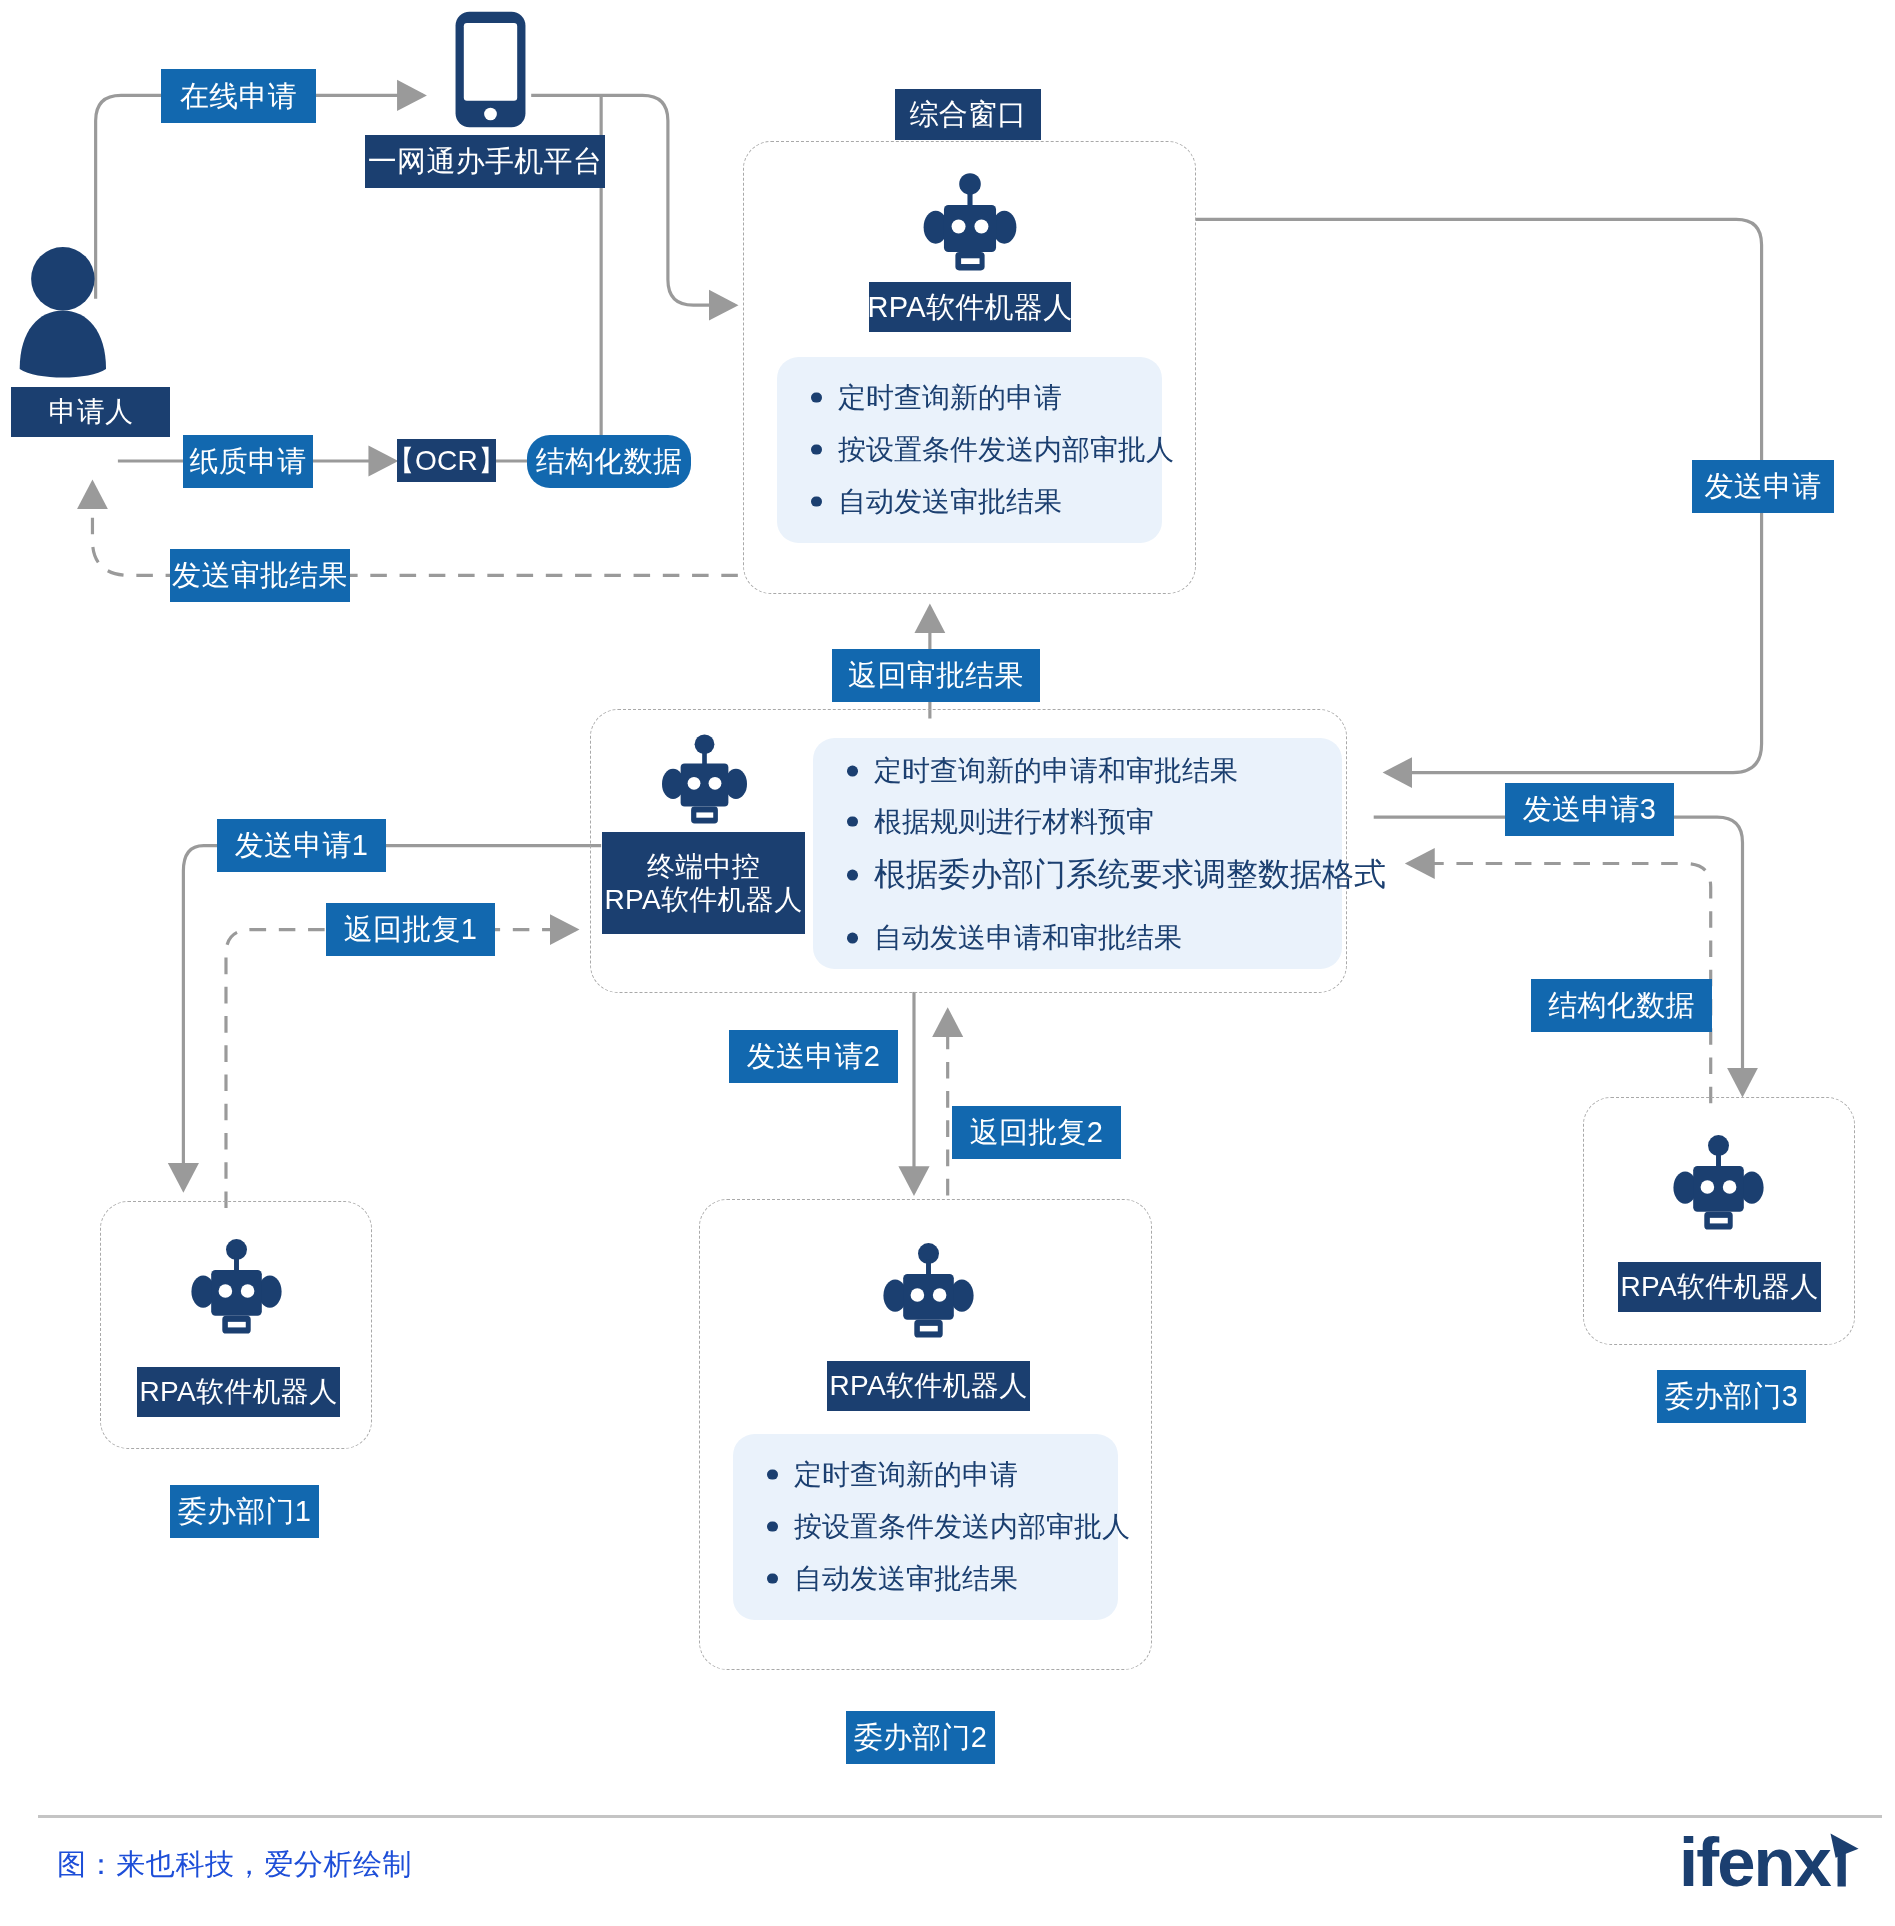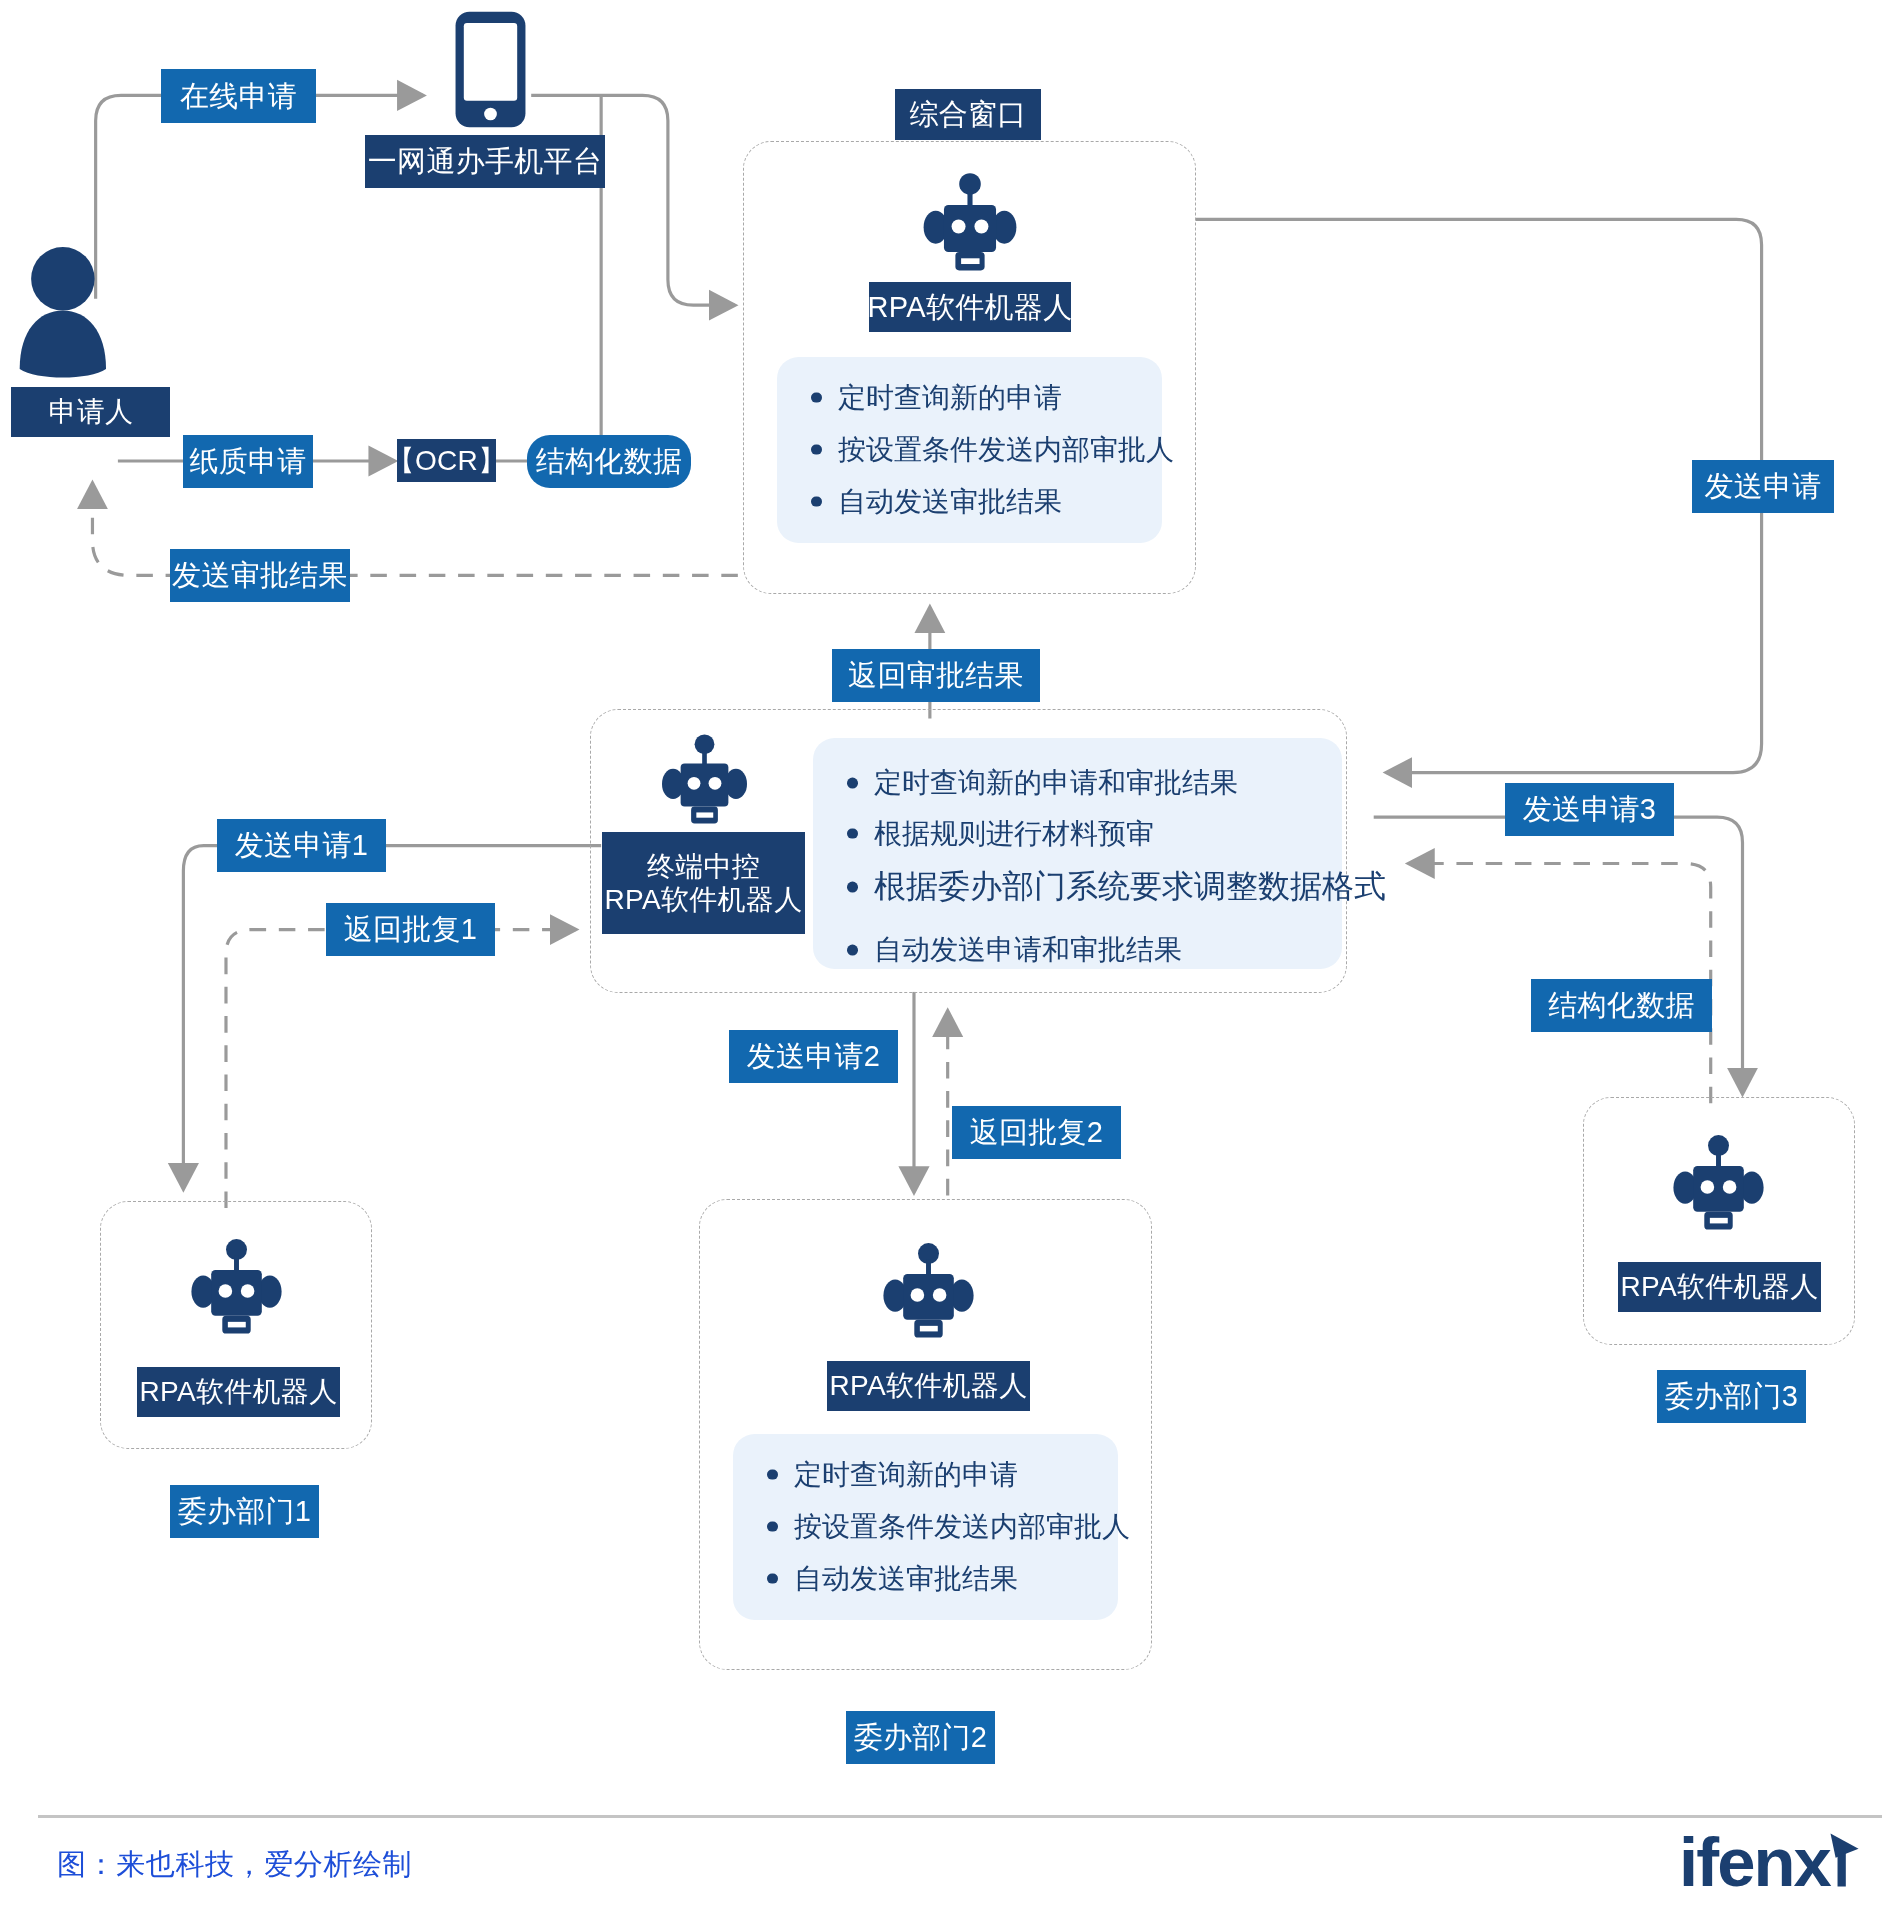--- a/index.html
+++ b/index.html
@@ -194,21 +194,21 @@
     <circle cx="67" cy="84" r="11" fill="#ffffff"></circle>
     <circle cx="103" cy="84" r="11" fill="#ffffff"></circle>
     <rect x="62" y="124" width="46" height="29" rx="6" fill="#1B3F70"></rect>
     <rect x="71" y="134" width="29" height="9" fill="#ffffff"></rect>
   </svg>
   <div class="chip navy" style="left:602px; top:832px; width:203px; height:102px; font-size:28px; flex-direction:column;">
     <span>终端中控</span>
     <span>RPA软件机器人</span>
   </div>
 
-  <div class="panel" style="left:813px; top:738px; width:529px; height:231px; padding-top:26px;">
+  <div class="panel" style="left:813px; top:738px; width:529px; height:231px; padding-top:14px;">
     <ul>
       <li style="font-size:28px; margin-bottom:12.7px;">定时查询新的申请和审批结果</li>
       <li style="font-size:28px; margin-bottom:12.7px;">根据规则进行材料预审</li>
       <li style="font-size:32px; margin-bottom:22px;">根据委办部门系统要求调整数据格式</li>
       <li style="font-size:28px;">自动发送申请和审批结果</li>
     </ul>
   </div>
 
   <div class="chip mid" style="left:217px; top:819px; width:169px; height:53px; font-size:29px;">发送申请1</div>
   <div class="chip mid" style="left:326px; top:903px; width:169px; height:53px; font-size:29px;">返回批复1</div>

